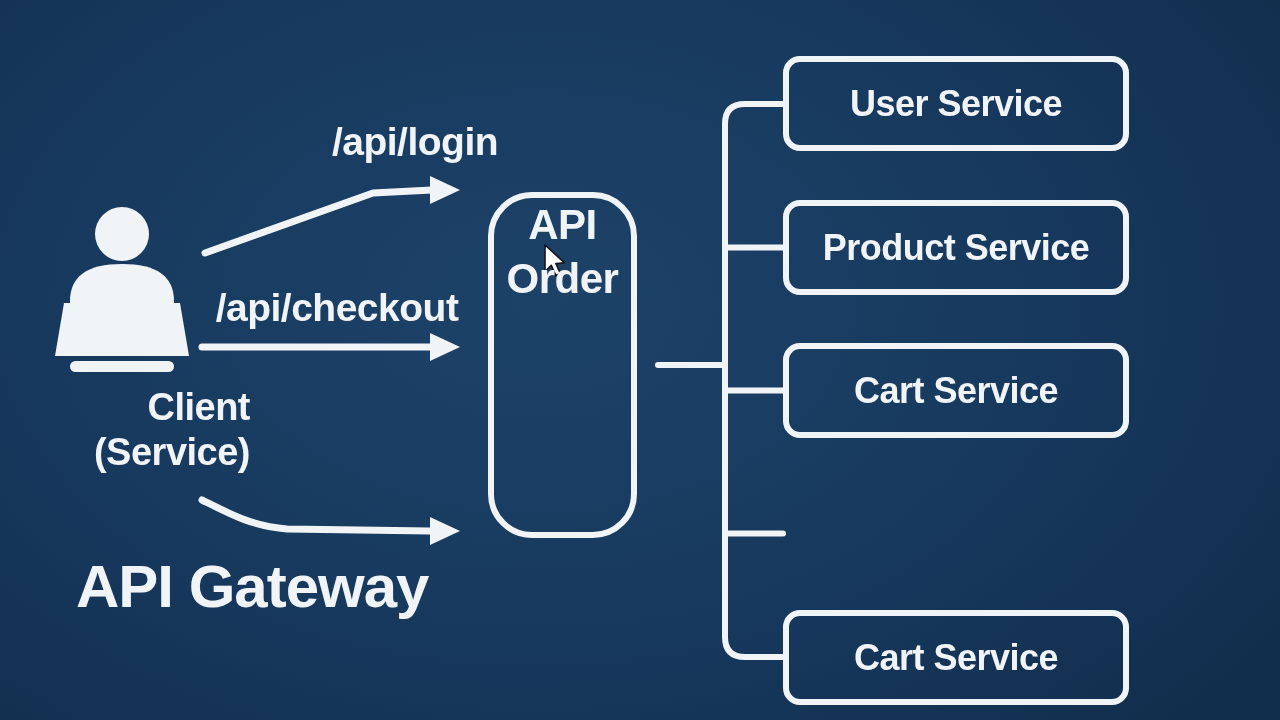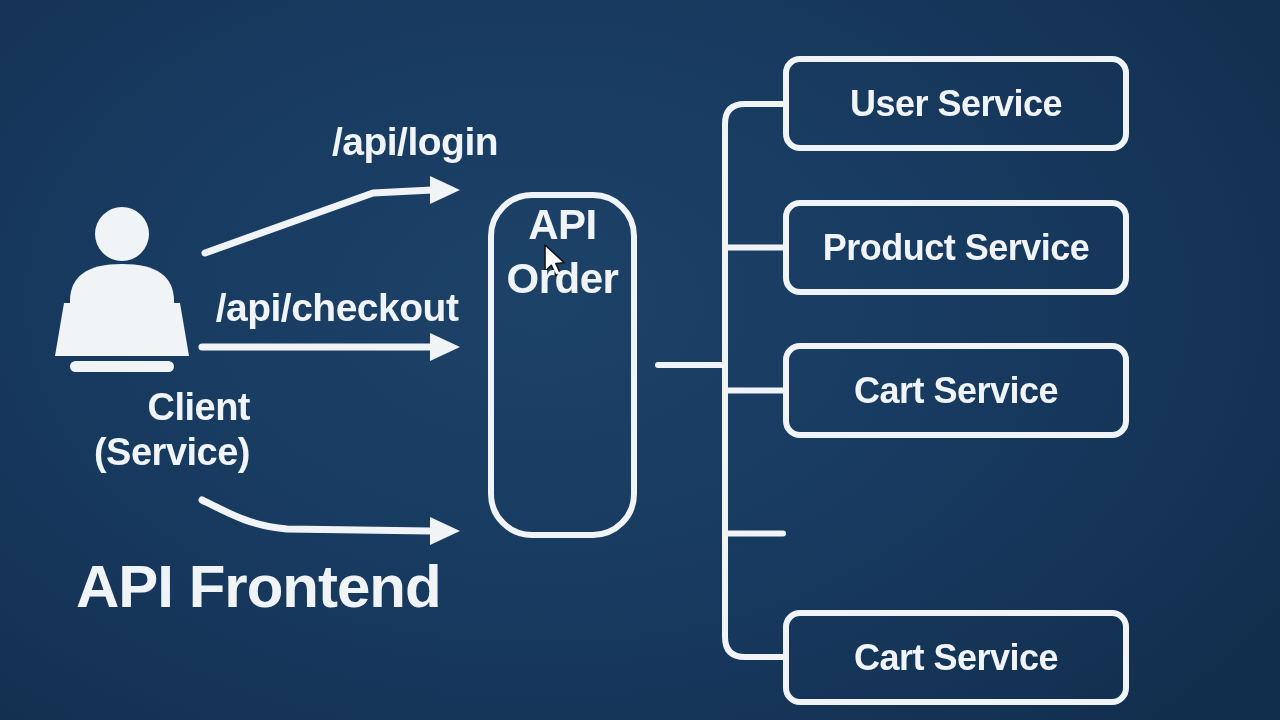--- a/index.html
+++ b/index.html
@@ -87,15 +87,15 @@
   <div class="gateway-box">
     <div>API</div>
     <div>Order</div>
   </div>
 
   <div class="service-box" style="top:56px;">User Service</div>
   <div class="service-box" style="top:200px;">Product Service</div>
   <div class="service-box" style="top:343px;">Cart Service</div>
   <div class="service-box" style="top:610px;">Cart Service</div>
 
-  <div class="diagram-title">API Frontend</div>
+  <div class="diagram-title">API Gateway</div>
 
 </div>
 
 </body></html>

